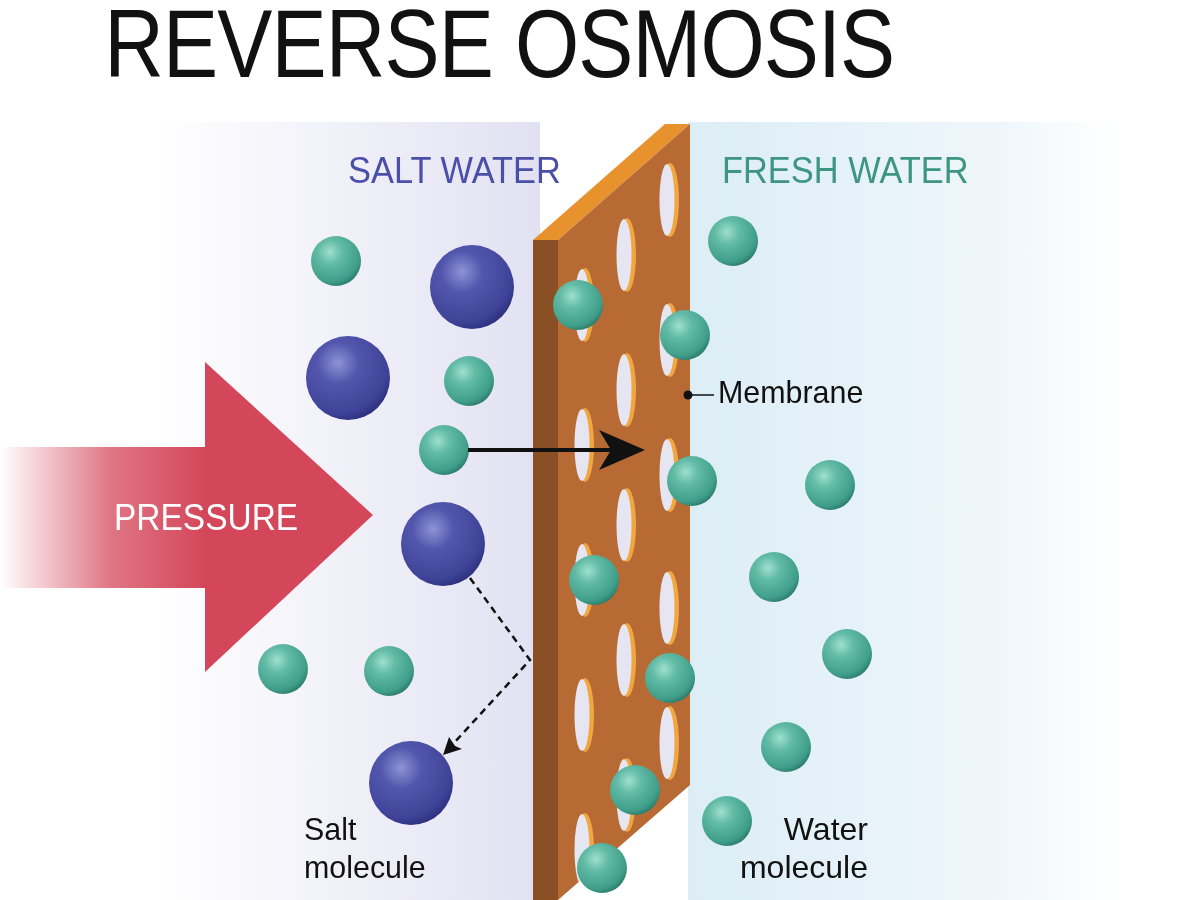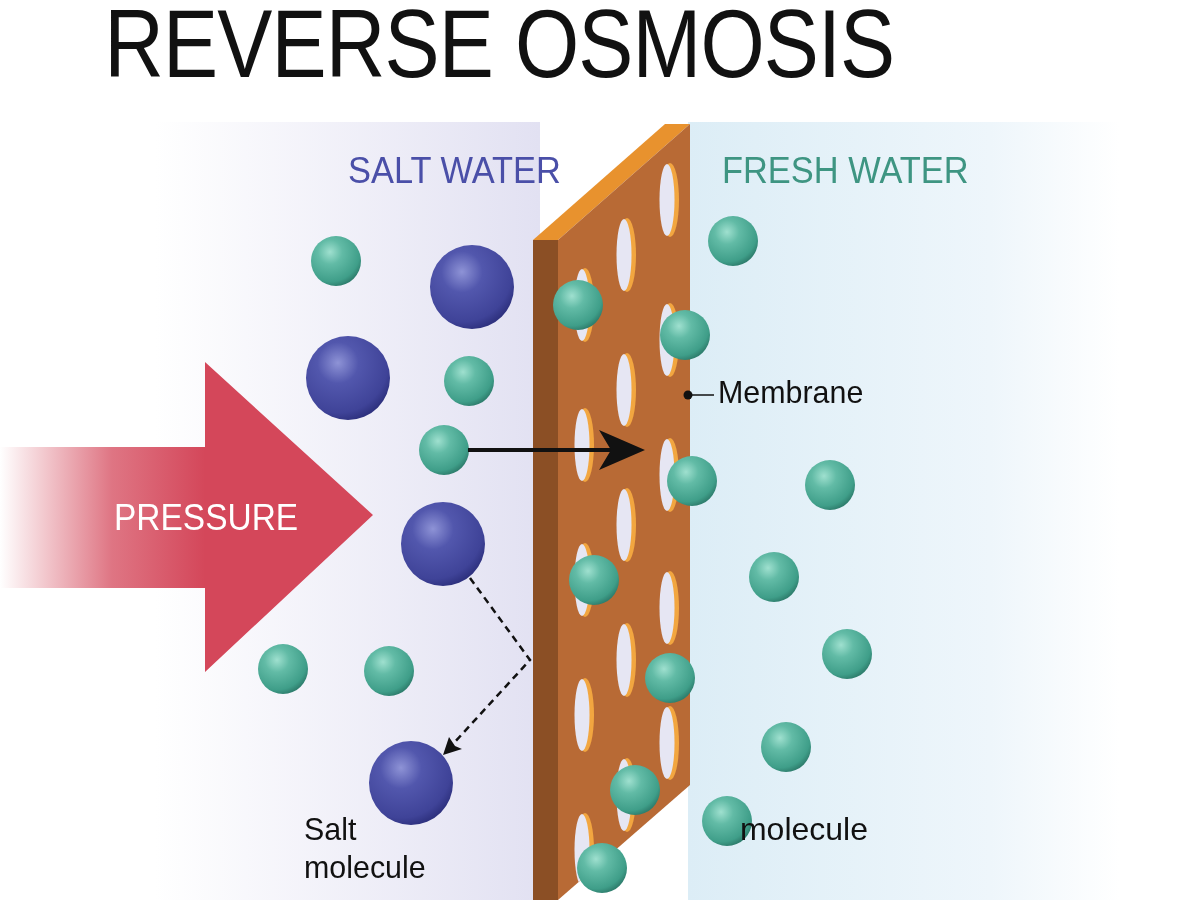--- a/index.html
+++ b/index.html
@@ -174,15 +174,16 @@
   <div class="title"><span>REVERSE OSMOSIS</span></div>
   <div class="label salt-h">SALT WATER</div>
   <div class="label fresh-h">FRESH WATER</div>
   <div class="label pressure">PRESSURE</div>
   <div class="label membrane-l">Membrane</div>
   <div class="label salt-l">
     <div>Salt</div>
     <div>molecule</div>
   </div>
   <div class="label water-l">
+    <div>Water</div>
     <div>molecule</div>
   </div>
 </div>
 
 </body></html>

